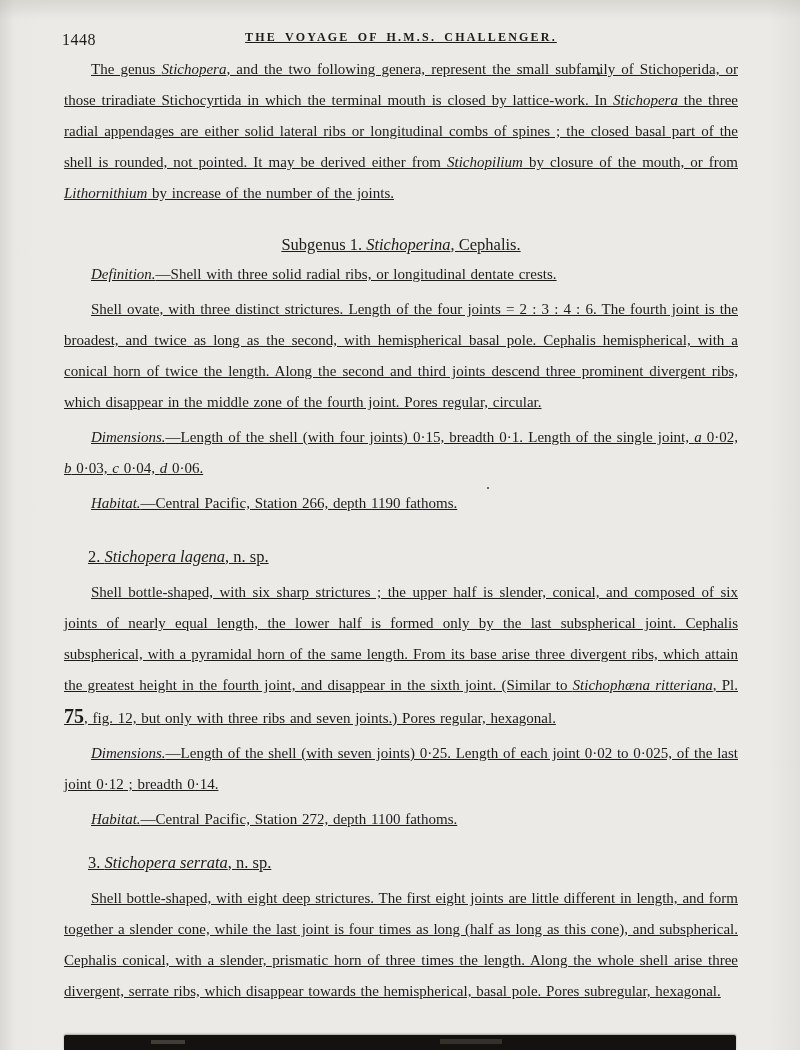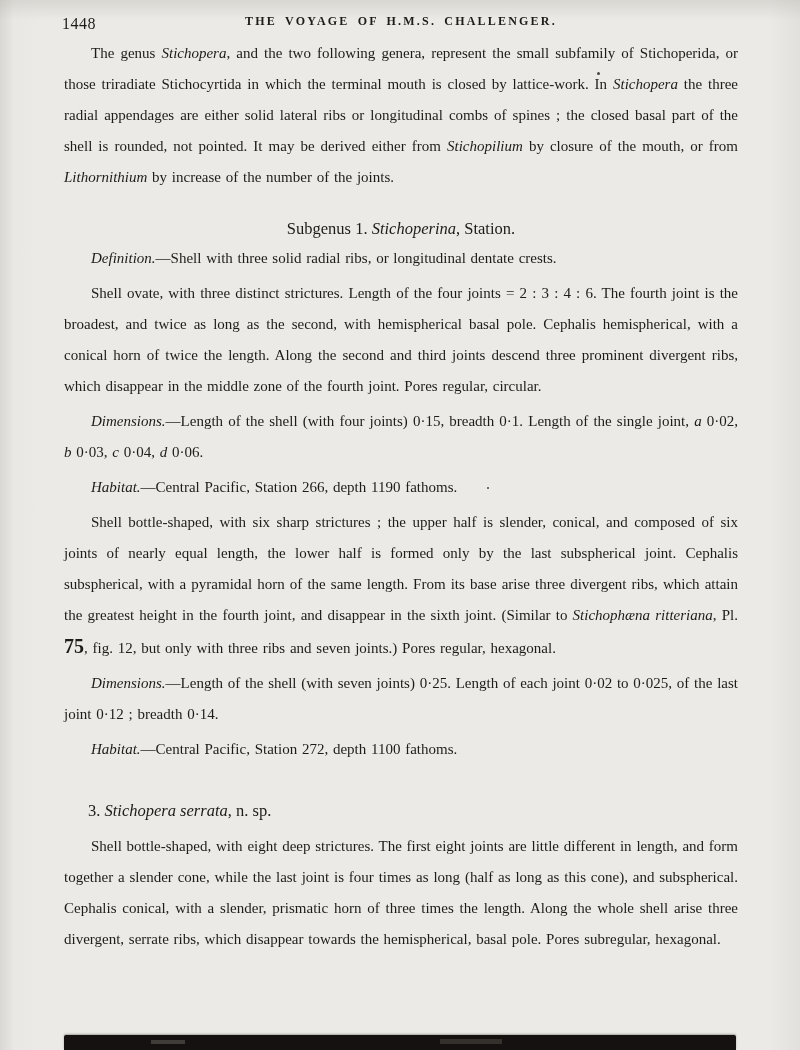--- a/index.html
+++ b/index.html
@@ -7,25 +7,26 @@
     width: 800px; height: 1050px;
     background: #e5e4e0;
     font-family: "Liberation Serif", "DejaVu Serif", serif;
     color: #1e1c1a;
     -webkit-font-smoothing: antialiased;
   }
   .page {
     position: relative;
     width: 800px; height: 1050px;
     box-sizing: border-box;
-    padding: 14px 58px 0 60px;
+    padding: 30px 58px 0 60px;
     overflow: hidden;
     background:
       linear-gradient(180deg, rgba(168,166,158,0.28) 0px, rgba(168,166,158,0) 20px),
       linear-gradient(90deg, #d8d7d3 0px, #e9e8e4 14px, #ebeae6 45px, #ebeae6 96%, #e1e0dc 100%);
+    text-decoration: underline;
   }
   .page-head { position: relative; height: 20px; }
   .page-num {
     position: absolute; left: 2px; top: 1px;
     font-size: 16px; letter-spacing: 0.5px;
   }
   .running-title {
     display: block; text-align: center;
     font-size: 12px; font-weight: bold;
     letter-spacing: 2.2px; word-spacing: 3px;
@@ -42,21 +43,21 @@
     margin: 26px 0 0 0;
     text-align: center;
     font-size: 16.5px; font-weight: normal;
   }
   .definition { margin-top: 16px; }
   .sp-head {
     margin: 28px 0 10px 0;
     padding-left: 28px;
     font-size: 16.5px; font-weight: normal;
   }
-  .species-3 .sp-head { margin-top: 36px; }
+  .species-3 .sp-head { margin-top: 18px; }
   .speck { position: absolute; background: #4a463f; border-radius: 50%; }
   .speck-a { left: 597px; top: 72px; width: 3px; height: 3px; }
   .speck-b { left: 487px; top: 487px; width: 2px; height: 2px; }
   .scan-bar {
     position: absolute; left: 64px; bottom: 0;
     width: 672px; height: 15px;
     background: #141110;
     border-radius: 2px 2px 0 0;
     box-shadow: 0 -1px 2px rgba(40,36,30,0.35);
   }
@@ -76,31 +77,32 @@
 
 <div class="page">
 
   <div class="page-head">
     <span class="page-num">1448</span>
     <span class="running-title">THE VOYAGE OF H.M.S. CHALLENGER.</span>
   </div>
 
   <p class="body intro"><span>The genus </span><i>Stichopera</i><span>, and the two following genera, represent the small subfamily of Stichoperida, or those triradiate Stichocyrtida in which the terminal mouth is closed by lattice-work. In </span><i>Stichopera</i><span> the three radial appendages are either solid lateral ribs or longitudinal combs of spines ; the closed basal part of the shell is rounded, not pointed. It may be derived either from </span><i>Stichopilium</i><span> by closure of the mouth, or from </span><i>Lithornithium</i><span> by increase of the number of the joints.</span></p>
 
-  <h3 class="subgenus"><span>Subgenus 1. </span><i>Stichoperina</i><span>, Station.</span></h3>
+  <h3 class="subgenus"><span>Subgenus 1. </span><i>Stichoperina</i><span>, Cephalis.</span></h3>
 
   <p class="body definition"><i>Definition.</i><span>—Shell with three solid radial ribs, or longitudinal dentate crests.</span></p>
 
   <section class="species species-1">
     <p class="body"><span>Shell ovate, with three distinct strictures. Length of the four joints = 2 : 3 : 4 : 6. The fourth joint is the broadest, and twice as long as the second, with hemispherical basal pole. Cephalis hemispherical, with a conical horn of twice the length. Along the second and third joints descend three prominent divergent ribs, which disappear in the middle zone of the fourth joint. Pores regular, circular.</span></p>
     <p class="body"><i>Dimensions.</i><span>—Length of the shell (with four joints) 0·15, breadth 0·1. Length of the single joint, </span><i>a</i><span> 0·02, </span><i>b</i><span> 0·03, </span><i>c</i><span> 0·04, </span><i>d</i><span> 0·06.</span></p>
     <p class="body"><i>Habitat.</i><span>—Central Pacific, Station 266, depth 1190 fathoms.</span></p>
   </section>
 
   <section class="species species-2">
+    <h4 class="sp-head"><span>2. </span><i>Stichopera lagena</i><span>, n. sp.</span></h4>
     <p class="body"><span>Shell bottle-shaped, with six sharp strictures ; the upper half is slender, conical, and composed of six joints of nearly equal length, the lower half is formed only by the last subspherical joint. Cephalis subspherical, with a pyramidal horn of the same length. From its base arise three divergent ribs, which attain the greatest height in the fourth joint, and disappear in the sixth joint. (Similar to </span><i>Stichophæna ritteriana</i><span>, Pl. </span><b>75</b><span>, fig. 12, but only with three ribs and seven joints.) Pores regular, hexagonal.</span></p>
     <p class="body"><i>Dimensions.</i><span>—Length of the shell (with seven joints) 0·25. Length of each joint 0·02 to 0·025, of the last joint 0·12 ; breadth 0·14.</span></p>
     <p class="body"><i>Habitat.</i><span>—Central Pacific, Station 272, depth 1100 fathoms.</span></p>
   </section>
 
   <section class="species species-3">
     <h4 class="sp-head"><span>3. </span><i>Stichopera serrata</i><span>, n. sp.</span></h4>
     <p class="body"><span>Shell bottle-shaped, with eight deep strictures. The first eight joints are little different in length, and form together a slender cone, while the last joint is four times as long (half as long as this cone), and subspherical. Cephalis conical, with a slender, prismatic horn of three times the length. Along the whole shell arise three divergent, serrate ribs, which disappear towards the hemispherical, basal pole. Pores subregular, hexagonal.</span></p>
   </section>
 

